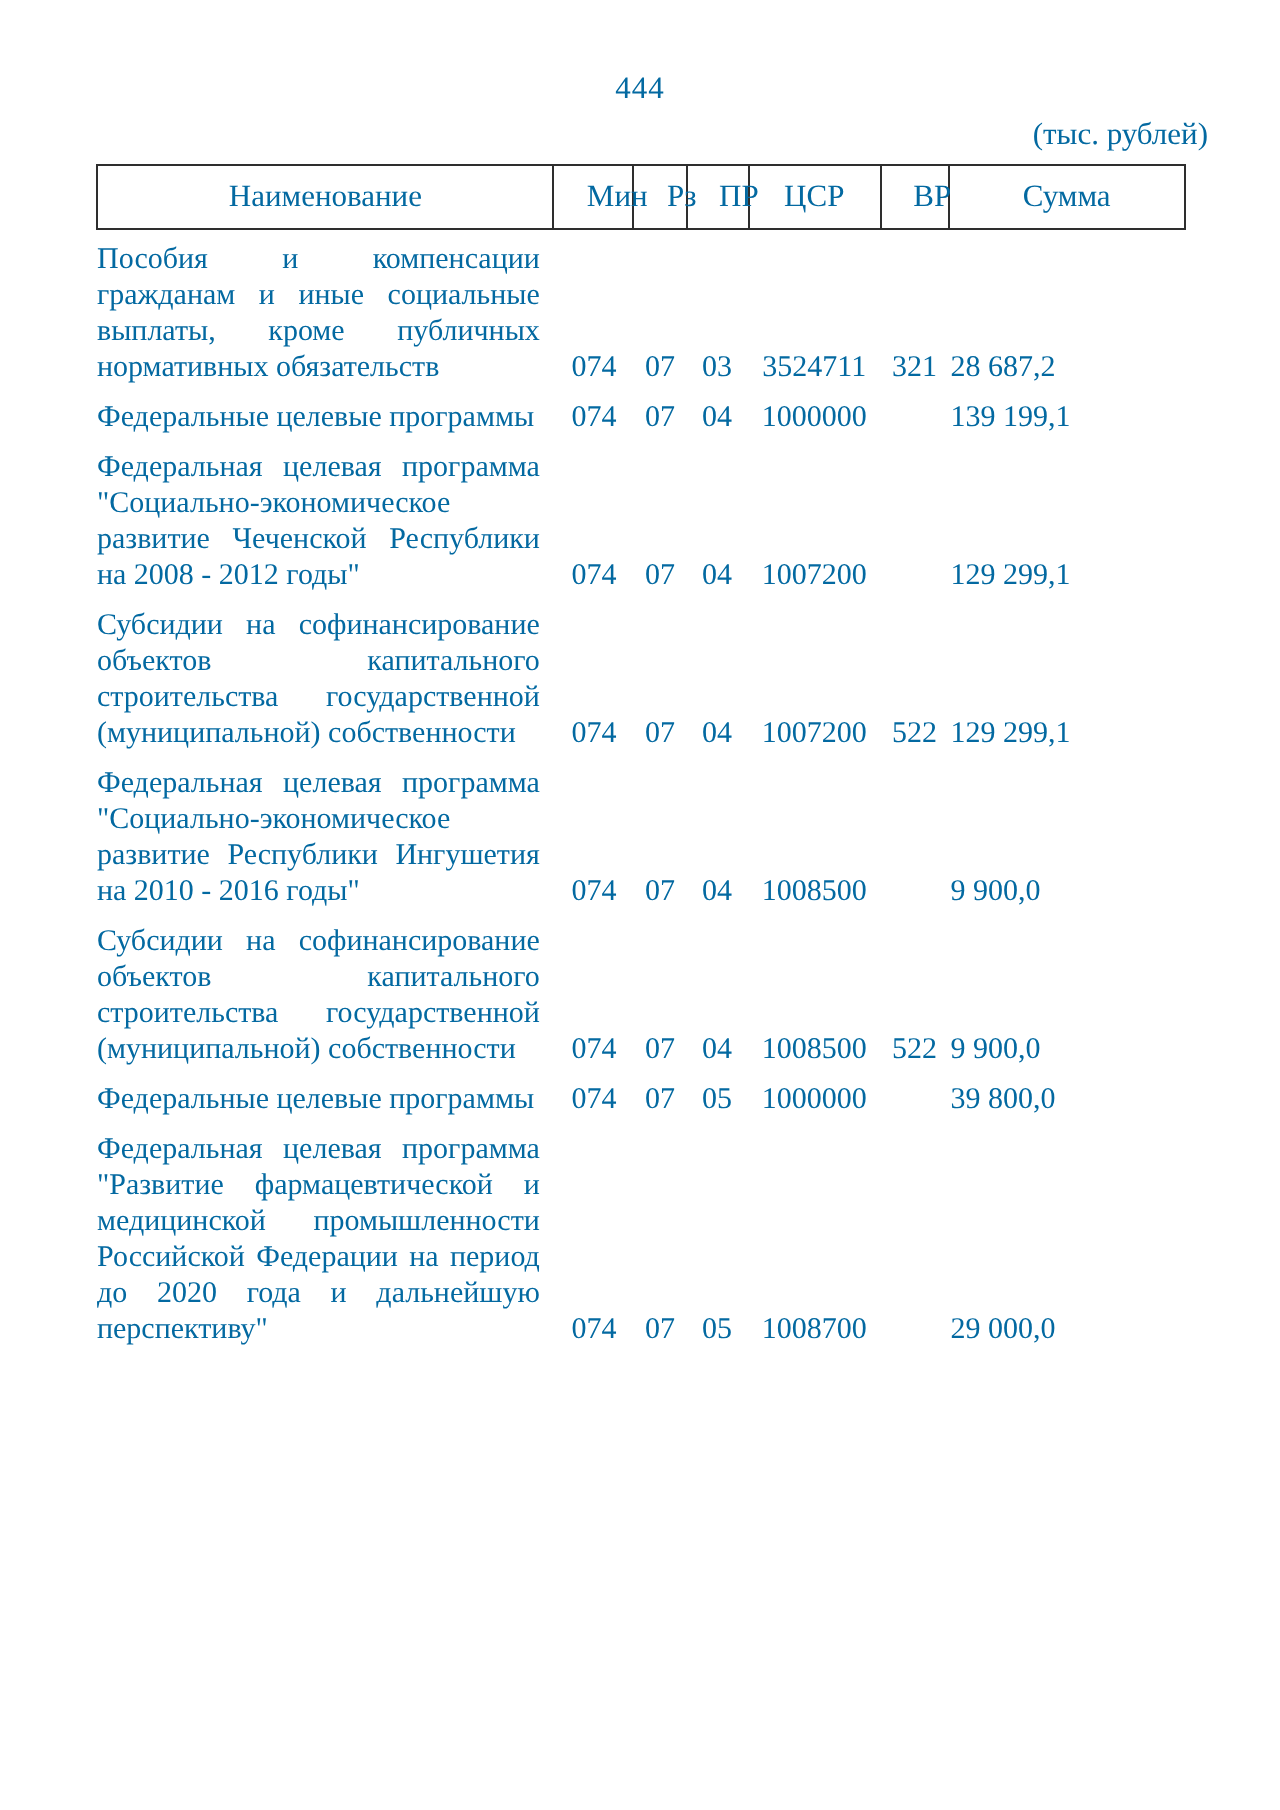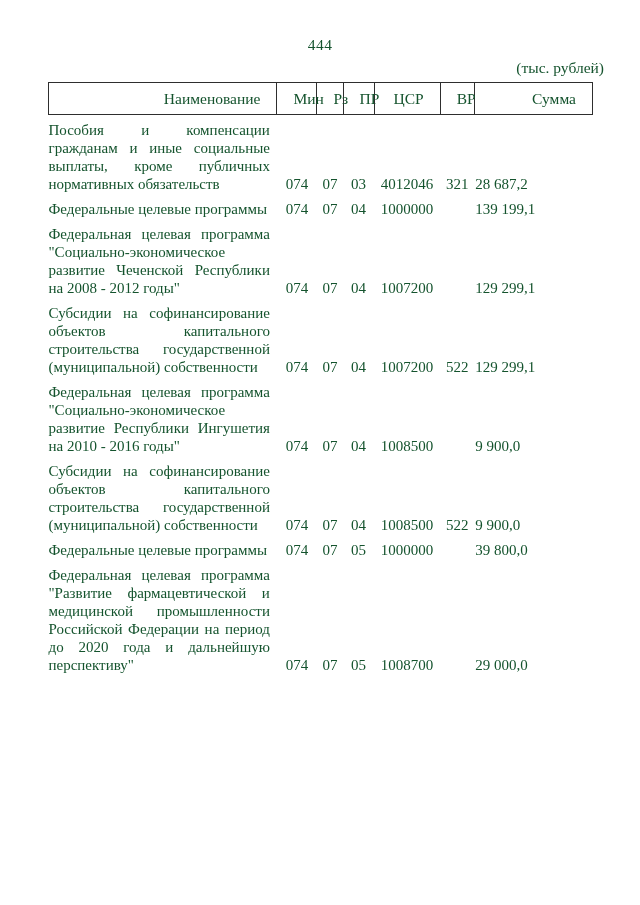--- a/index.html
+++ b/index.html
@@ -5,21 +5,21 @@
   html, body {
     margin: 0;
     padding: 0;
     background: #ffffff;
   }
   .page {
     position: relative;
     width: 640px;
     height: 905px;
     background: #ffffff;
-    color: #14532d;
+    color: #0369a1;
     font-family: "Liberation Serif", "DejaVu Serif", serif;
     overflow: hidden;
   }
   .page-number {
     position: absolute;
     top: 36px;
     left: 0;
     width: 100%;
     text-align: center;
     font-size: 15.5px;
@@ -45,21 +45,21 @@
   table.budget-table col.c2 { width: 26px; }
   table.budget-table col.c3 { width: 31px; }
   table.budget-table col.c4 { width: 66px; }
   table.budget-table col.c5 { width: 34px; }
   table.budget-table col.c6 { width: 118px; }
   thead th {
     border: 1.6px solid #2e2e2e;
     font-weight: normal;
     font-size: 15.5px;
     height: 31px;
-    text-align: right;
+    text-align: center;
     vertical-align: middle;
     padding: 0 16px;
     background: #ffffff;
   }
   tbody td {
     vertical-align: bottom;
     padding-top: 6px;
     line-height: 18px;
     border: none;
   }
@@ -108,21 +108,21 @@
         <th>Сумма</th>
       </tr>
     </thead>
     <tbody>
 
         <tr>
           <td class="cell-name">Пособия и компенсации гражданам и иные социальные выплаты, кроме публичных нормативных обязательств</td>
           <td class="cell-code">074</td>
           <td class="cell-code">07</td>
           <td class="cell-code">03</td>
-          <td class="cell-code">4012046</td>
+          <td class="cell-code">3524711</td>
           <td class="cell-code">321</td>
           <td class="cell-sum">28 687,2</td>
         </tr>
 
 
         <tr>
           <td class="cell-name">Федеральные целевые программы</td>
           <td class="cell-code">074</td>
           <td class="cell-code">07</td>
           <td class="cell-code">04</td>

